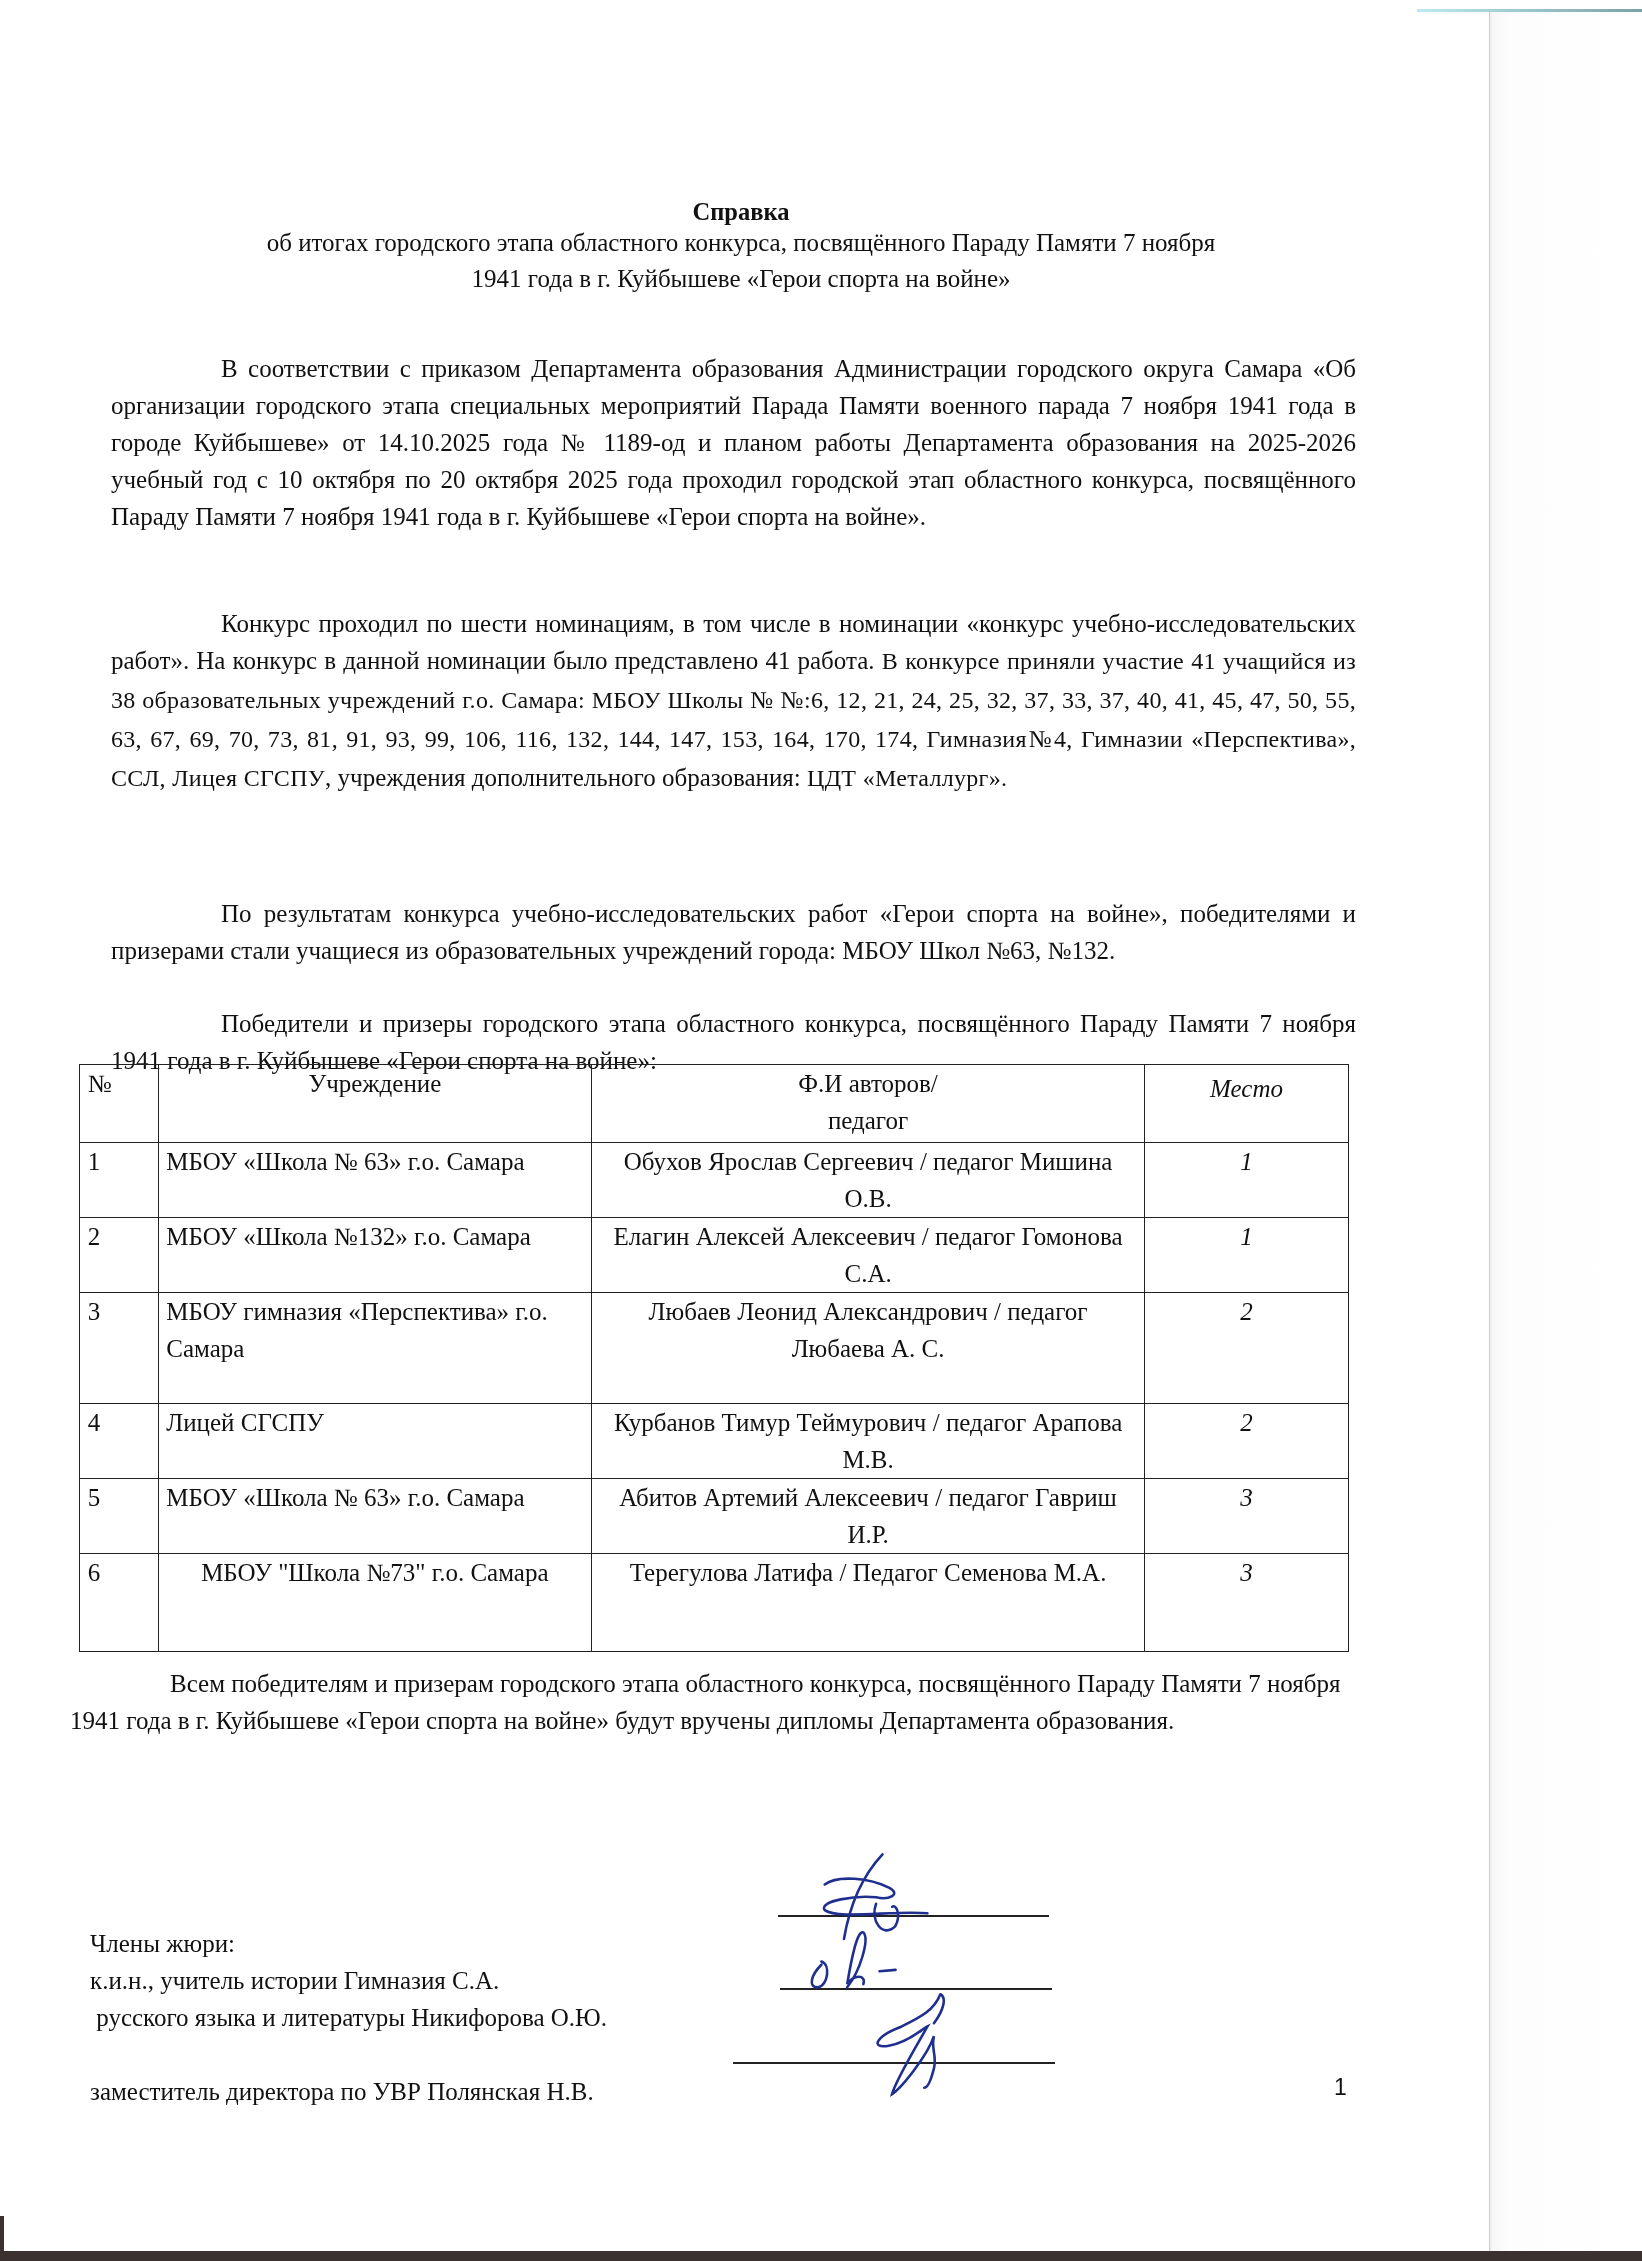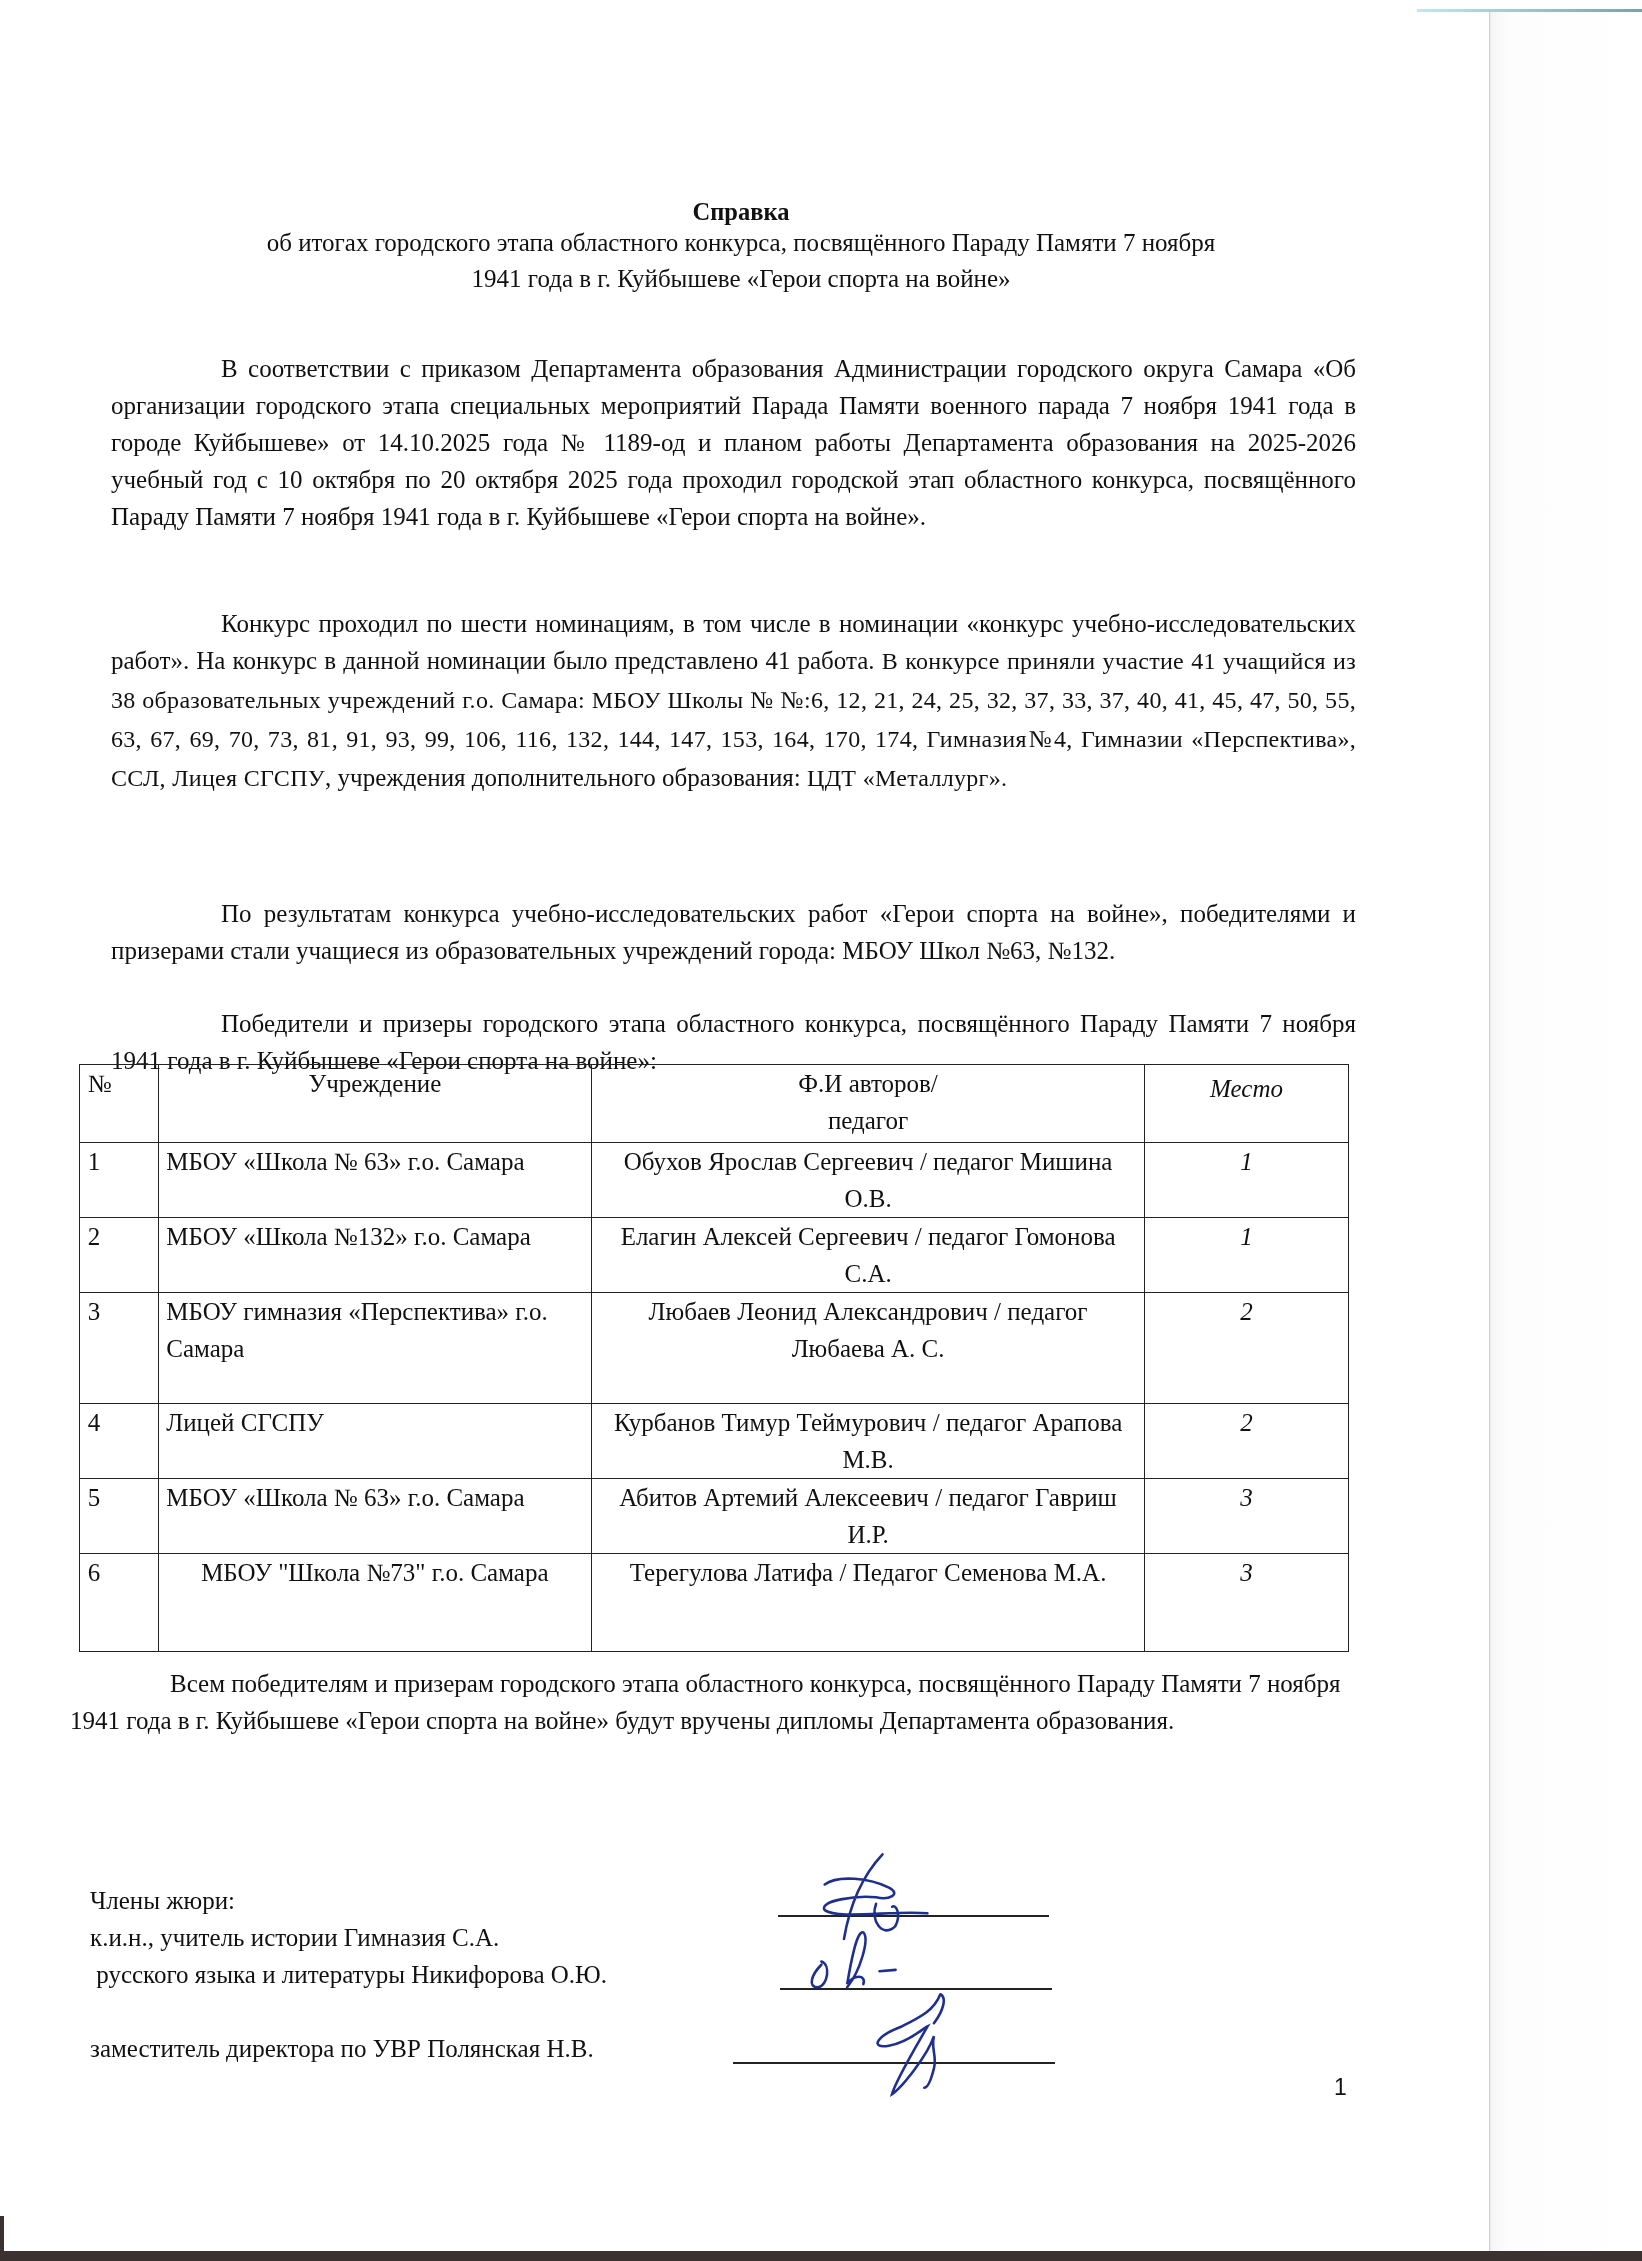--- a/index.html
+++ b/index.html
@@ -54,21 +54,21 @@
     .r2 td { height:73px; }
     .r3 td { height:110px; }
     .r4 td { height:73px; }
     .r5 td { height:73px; }
     .r6 td { height:97px; }
     td.c-place { padding-top:14px; }
 
     .p5 { position:absolute; left:70px; width:1295px; top:1665px; font-size:25px; line-height:37px; text-align:left; }
     .p5 .indent { text-indent:100px !important; }
 
-    .jury { position:absolute; left:90px; top:1882px; font-size:25px; line-height:37px; }
+    .jury { position:absolute; left:90px; top:1925px; font-size:25px; line-height:37px; }
     .jury div { white-space:nowrap; }
     .sig-line { position:absolute; height:1.9px; background:#222; }
     .sig { position:absolute; }
     .page-num { position:absolute; left:1334px; top:2074px; font-family:"Liberation Sans","DejaVu Sans",sans-serif; font-size:23px; }
   </style>
 </head>
 <body>
 
 <div class="page">
   <div class="title">Справка</div>
@@ -106,21 +106,21 @@
     </tr>
     <tr class="r1">
       <td class="c-num">1</td>
       <td class="c-inst">МБОУ «Школа № 63» г.о. Самара</td>
       <td class="c-auth">Обухов Ярослав Сергеевич / педагог Мишина О.В.</td>
       <td class="c-place">1</td>
     </tr>
     <tr class="r2">
       <td class="c-num">2</td>
       <td class="c-inst">МБОУ «Школа №132» г.о. Самара</td>
-      <td class="c-auth">Елагин Алексей Сергеевич / педагог Гомонова С.А.</td>
+      <td class="c-auth">Елагин Алексей Алексеевич / педагог Гомонова С.А.</td>
       <td class="c-place">1</td>
     </tr>
     <tr class="r3">
       <td class="c-num">3</td>
       <td class="c-inst">МБОУ гимназия «Перспектива» г.о. Самара</td>
       <td class="c-auth">Любаев Леонид Александрович / педагог Любаева А. С.</td>
       <td class="c-place">2</td>
     </tr>
     <tr class="r4">
       <td class="c-num">4</td>

